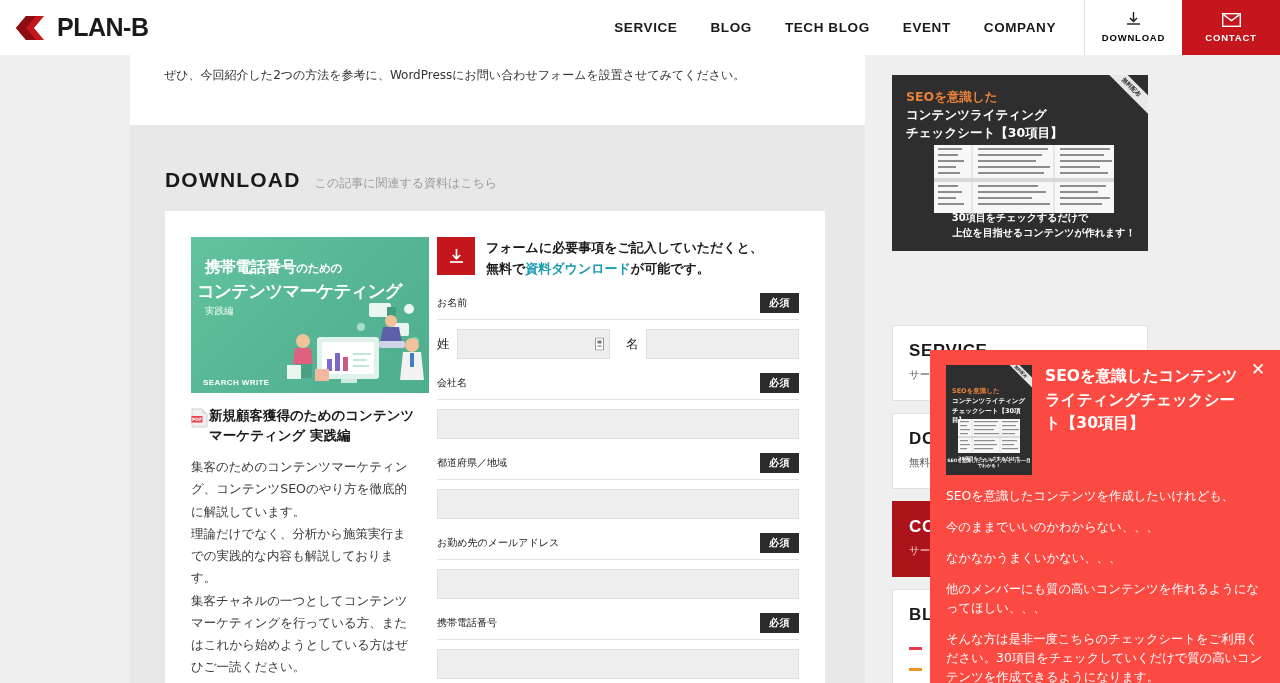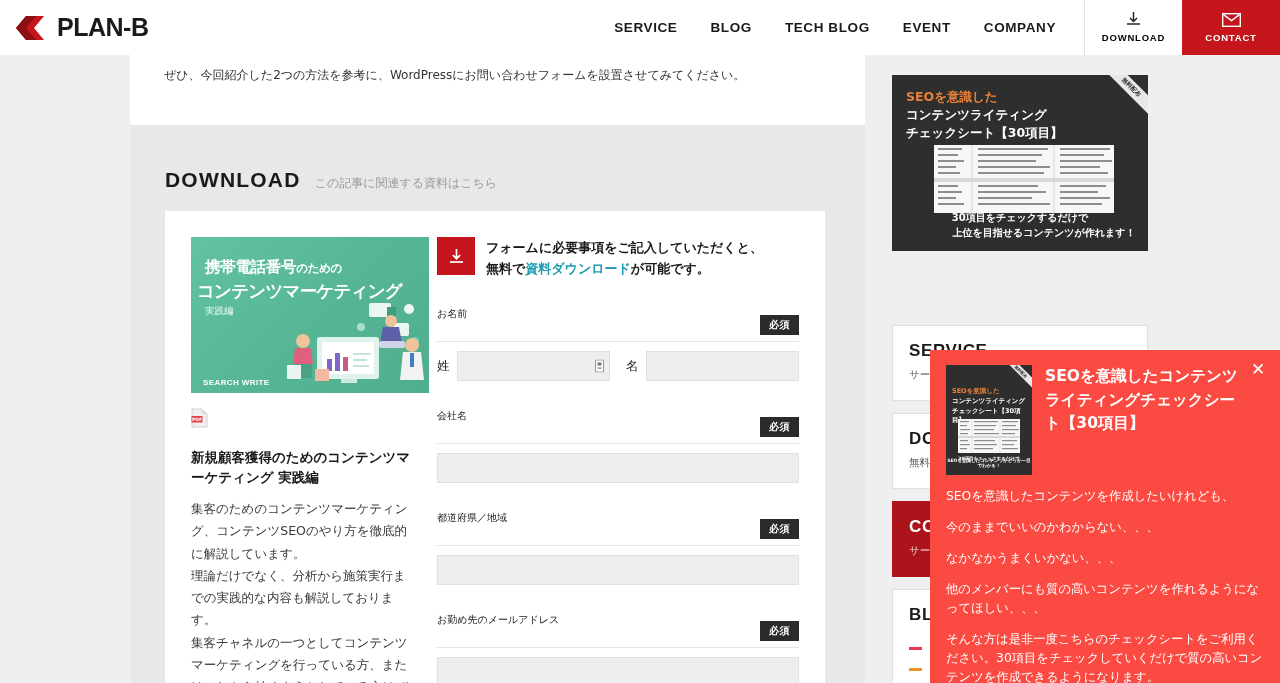--- a/index.html
+++ b/index.html
@@ -109,21 +109,21 @@
     font-family: "DejaVu Sans", sans-serif;
   }
   .cover-brand {
     position: absolute; left: 12px; bottom: 6px;
     font-size: 8px; font-weight: bold; color: #ffffff;
     letter-spacing: 0.4px;
   }
   .cover-art { position:absolute; right:0; bottom:0; }
 
   .pdf-title {
-    display: flex; gap: 20px; margin-top: 13px; padding-right: 14px; flex-direction: column;
+    display: flex; gap: 1px; margin-top: 13px; padding-right: 14px;
   }
   .pdf-ico { flex: 0 0 auto; margin-top: 2px; }
   .pdf-title-text {
     font-size: 13.5px; font-weight: bold; color: #1a1a1a; line-height: 1.45;
     font-family: "DejaVu Sans", sans-serif;
   }
   .pdf-desc {
     margin-top: 11px; padding-right: 16px;
     font-size: 12.5px; color: #3a3a3a; line-height: 1.78;
     font-family: "DejaVu Sans", sans-serif;
@@ -149,21 +149,20 @@
     border-bottom: 1px solid #e4e4e4; padding-bottom: 6px;
   }
   .f-label {
     font-size: 10px; font-weight: normal; color: #1a1a1a;
     font-family: "DejaVu Sans", sans-serif;
   }
   .badge-req {
     background: #2b2b2b; color: #ffffff; font-size: 10px; font-weight: bold;
     padding: 3px 9px; letter-spacing: 0.5px;
     font-family: "DejaVu Sans", sans-serif;
-    margin-top: 22px;
   }
   .f-input {
     display: block; width: 100%; height: 30px; margin-top: 9px;
     background: #eeeeee; border: 1px solid #e0e0e0;
     font-size: 12px; padding: 0 8px;
     font-family: "DejaVu Sans", sans-serif;
   }
   .name-row { display: flex; align-items: center; gap: 0; margin-top: 9px; }
   .name-pre {
     font-size: 12.5px; color: #1a1a1a; width: 20px; flex: 0 0 auto;

